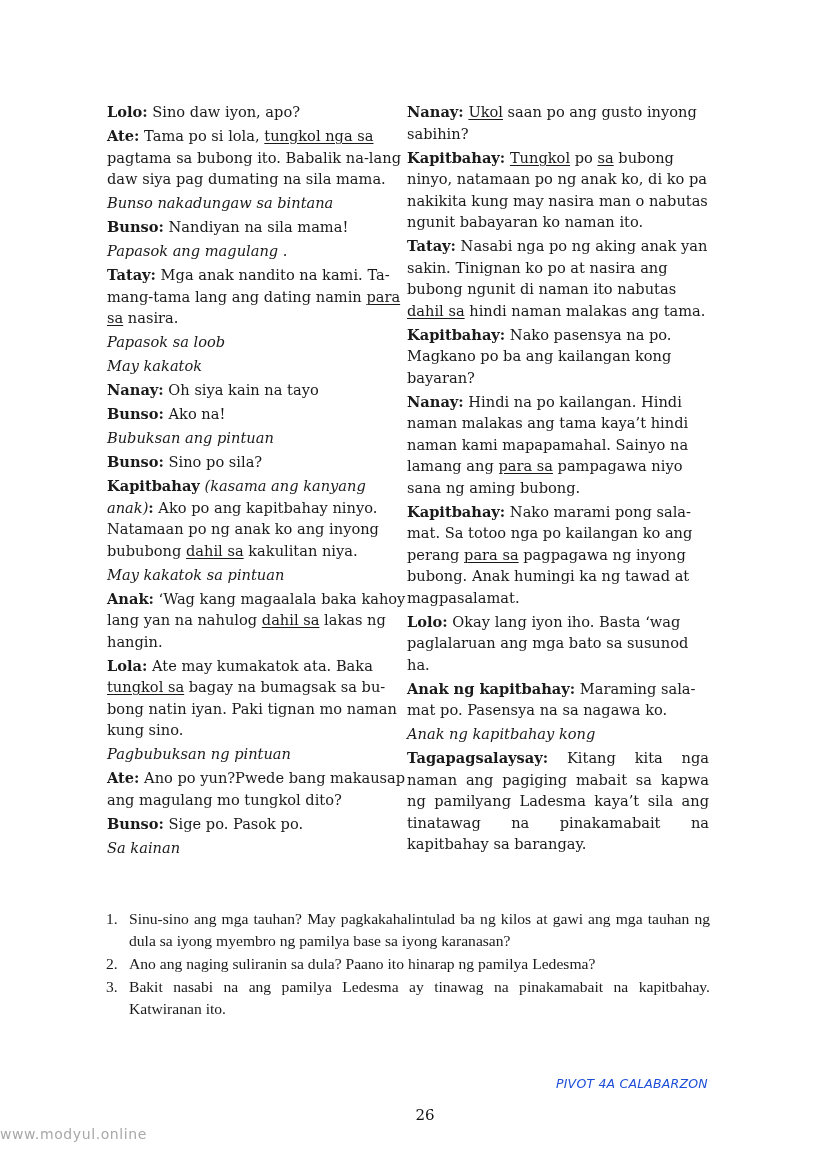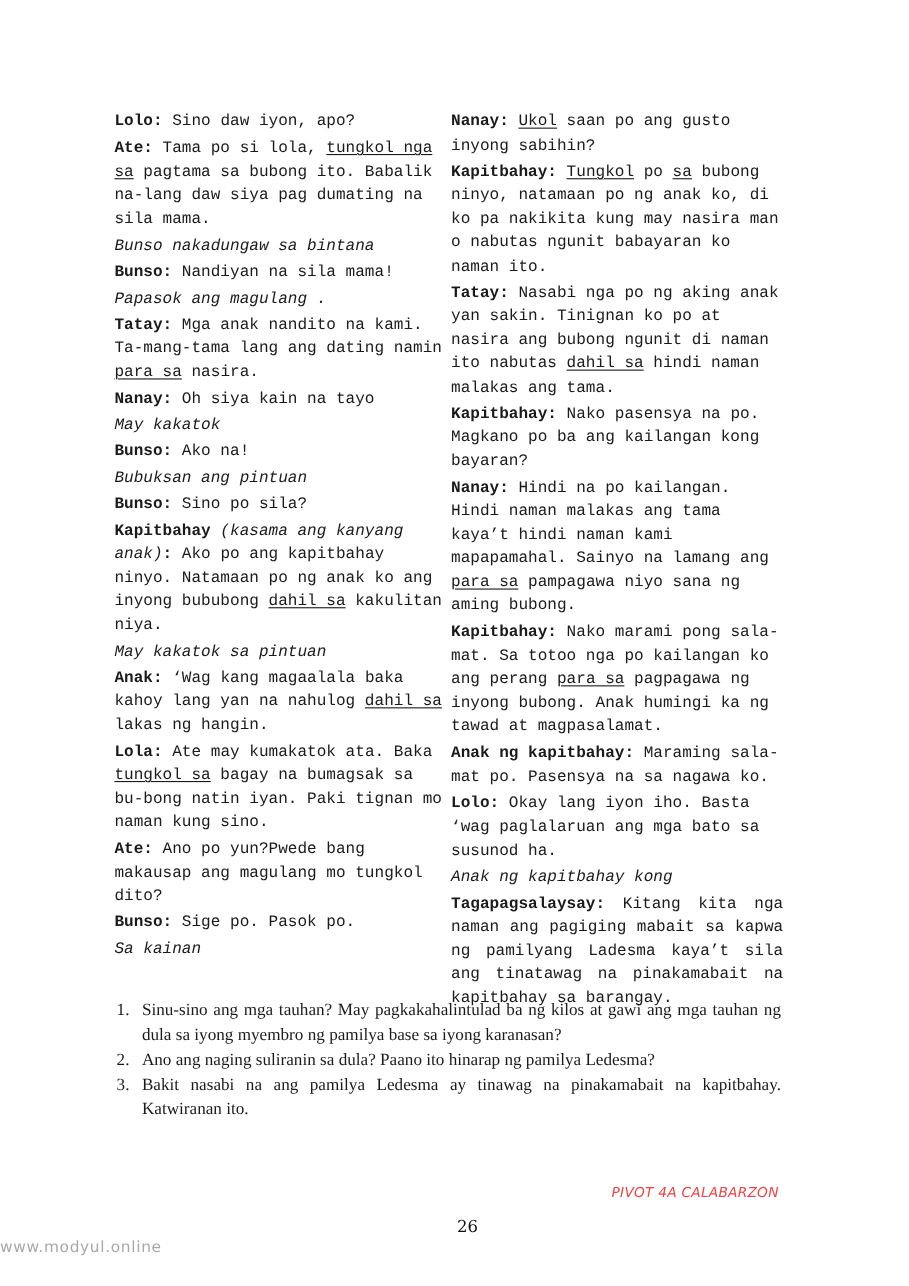--- a/index.html
+++ b/index.html
@@ -20,22 +20,21 @@
     left: 0; top: 0;
     width: 826px;
     height: 1169px;
   }
   .columns {
     position: absolute;
     top: 101px;
     left: 104px;
     width: 608px;
     display: flex;
-    justify-content: space-between;
-    font-family: Liberation Mono, monospace;
+    justify-content: center;
   }
   .col {
     width: 300px;
     font-size: 14.6px;
     line-height: 21.5px;
   }
   .col.right {
     width: 302px;
   }
   .para {
@@ -80,21 +79,21 @@
     top: 0;
   }
   .footer-brand {
     position: absolute;
     top: 1076px;
     left: 556px;
     font-family: "DejaVu Sans", "Liberation Sans", sans-serif;
     font-style: italic;
     font-size: 12.5px;
     letter-spacing: 0.2px;
-    color: #ef4444;
+    color: #1d4ed8;
   }
   .page-number {
     position: absolute;
     top: 1106px;
     left: 12px;
     width: 826px;
     text-align: center;
     font-family: "DejaVu Serif", "Liberation Serif", serif;
     font-size: 15px;
     color: #111;
@@ -116,42 +115,44 @@
 <div class="page">
 
   <div class="columns">
     <div class="col left" id="col-left">
         <div class="para"><span class="speaker">Lolo:</span><span> Sino daw iyon, apo?</span></div>
         <div class="para"><span class="speaker">Ate:</span><span> Tama po si lola, </span><span class="u">tungkol nga sa</span><span> pagtama sa bubong ito.  Babalik na-lang daw siya pag dumating na sila mama.</span></div>
         <div class="para direction">Bunso nakadungaw sa bintana</div>
         <div class="para"><span class="speaker">Bunso:</span><span> Nandiyan na sila mama!</span></div>
         <div class="para direction">Papasok ang magulang .</div>
         <div class="para"><span class="speaker">Tatay:</span><span> Mga anak nandito na kami. Ta-mang-tama lang ang dating namin </span><span class="u">para sa</span><span> nasira.</span></div>
+        <div class="para direction">Papasok sa loob</div>
+        <div class="para direction">May kakatok</div>
         <div class="para"><span class="speaker">Nanay:</span><span> Oh siya kain na tayo</span></div>
-        <div class="para direction">May kakatok</div>
         <div class="para"><span class="speaker">Bunso:</span><span> Ako na!</span></div>
         <div class="para direction">Bubuksan ang pintuan</div>
         <div class="para"><span class="speaker">Bunso:</span><span> Sino po sila?</span></div>
         <div class="para"><span class="speaker">Kapitbahay</span><span class="direction"> (kasama ang kanyang anak)</span><span class="speaker">:</span><span> Ako po ang kapitbahay ninyo. Natamaan po ng anak ko ang inyong bububong </span><span class="u">dahil sa</span><span> kakulitan niya.</span></div>
         <div class="para direction">May kakatok sa pintuan</div>
         <div class="para"><span class="speaker">Anak:</span><span> ‘Wag kang magaalala baka kahoy lang yan na nahulog </span><span class="u">dahil sa</span><span> lakas ng hangin.</span></div>
         <div class="para"><span class="speaker">Lola:</span><span> Ate may kumakatok ata. Baka </span><span class="u">tungkol sa</span><span> bagay na bumagsak sa bu-bong natin iyan. Paki tignan mo naman kung sino.</span></div>
+        <div class="para direction">Pagbubuksan ng pintuan</div>
         <div class="para"><span class="speaker">Ate:</span><span> Ano po yun?Pwede bang makausap ang magulang mo tungkol dito?</span></div>
         <div class="para"><span class="speaker">Bunso:</span><span> Sige po. Pasok po.</span></div>
         <div class="para direction">Sa kainan</div>
       </div>
     <div class="col right" id="col-right">
         <div class="para"><span class="speaker">Nanay:</span><span> </span><span class="u">Ukol</span><span> saan po ang gusto inyong sabihin?</span></div>
         <div class="para"><span class="speaker">Kapitbahay:</span><span> </span><span class="u">Tungkol</span><span> po </span><span class="u">sa</span><span> bubong ninyo, natamaan po ng anak ko, di ko pa nakikita kung may nasira man o nabutas ngunit babayaran ko naman ito.</span></div>
         <div class="para"><span class="speaker">Tatay:</span><span> Nasabi nga po ng aking anak yan sakin. Tinignan ko po at nasira ang bubong ngunit di naman ito nabutas </span><span class="u">dahil sa</span><span> hindi naman malakas ang tama.</span></div>
         <div class="para"><span class="speaker">Kapitbahay:</span><span> Nako pasensya na po. Magkano po ba ang kailangan kong bayaran?</span></div>
         <div class="para"><span class="speaker">Nanay:</span><span> Hindi na po kailangan. Hindi naman malakas ang tama kaya’t hindi naman kami mapapamahal. Sainyo na lamang ang </span><span class="u">para sa</span><span> pampagawa niyo sana ng aming bubong.</span></div>
         <div class="para"><span class="speaker">Kapitbahay:</span><span> Nako marami pong sala-mat. Sa totoo nga po kailangan ko ang perang </span><span class="u">para sa</span><span> pagpagawa ng inyong bubong. Anak humingi ka ng tawad at magpasalamat.</span></div>
+        <div class="para"><span class="speaker">Lolo:</span><span> Okay lang iyon iho. Basta ‘wag paglalaruan ang mga bato sa susunod ha.</span></div>
         <div class="para"><span class="speaker">Anak ng kapitbahay:</span><span> Maraming sala-mat po. Pasensya na sa nagawa ko.</span></div>
-        <div class="para"><span class="speaker">Lolo:</span><span> Okay lang iyon iho. Basta ‘wag paglalaruan ang mga bato sa susunod ha.</span></div>
         <div class="para direction">Anak ng kapitbahay kong</div>
         <div class="para justify"><span class="speaker">Tagapagsalaysay:</span><span> Kitang kita nga naman ang pagiging mabait sa kapwa ng pamilyang Ladesma kaya’t sila ang tinatawag na pinakamabait na kapitbahay sa barangay.</span></div>
       </div>
   </div>
 
   <ol class="questions" id="questions">
       <li><span class="num">1.</span><span>Sinu-sino ang mga tauhan? May pagkakahalintulad ba ng kilos at gawi ang mga tauhan ng dula sa iyong myembro ng pamilya base sa iyong karanasan?</span></li>
       <li><span class="num">2.</span><span>Ano ang naging suliranin sa dula? Paano ito hinarap ng pamilya Ledesma?</span></li>
       <li><span class="num">3.</span><span>Bakit nasabi na ang pamilya Ledesma ay tinawag na pinakamabait na kapitbahay. Katwiranan ito.</span></li>
     </ol>

